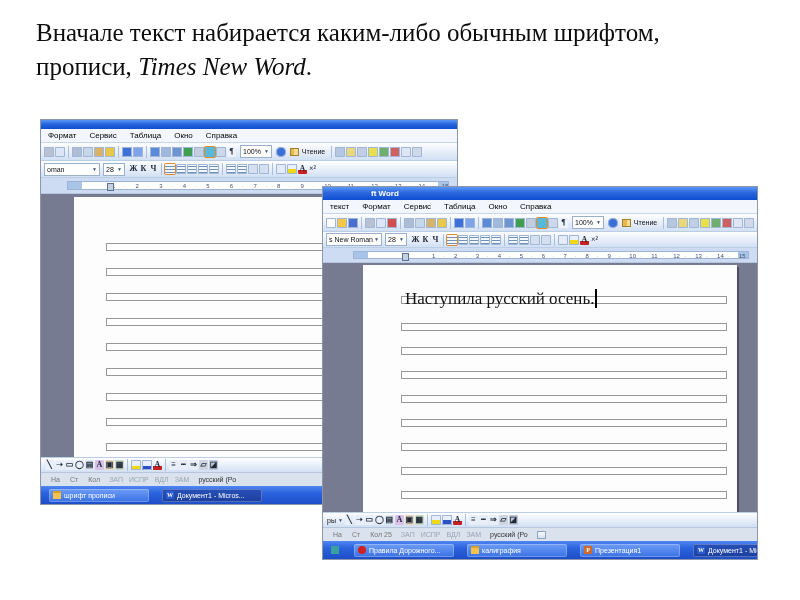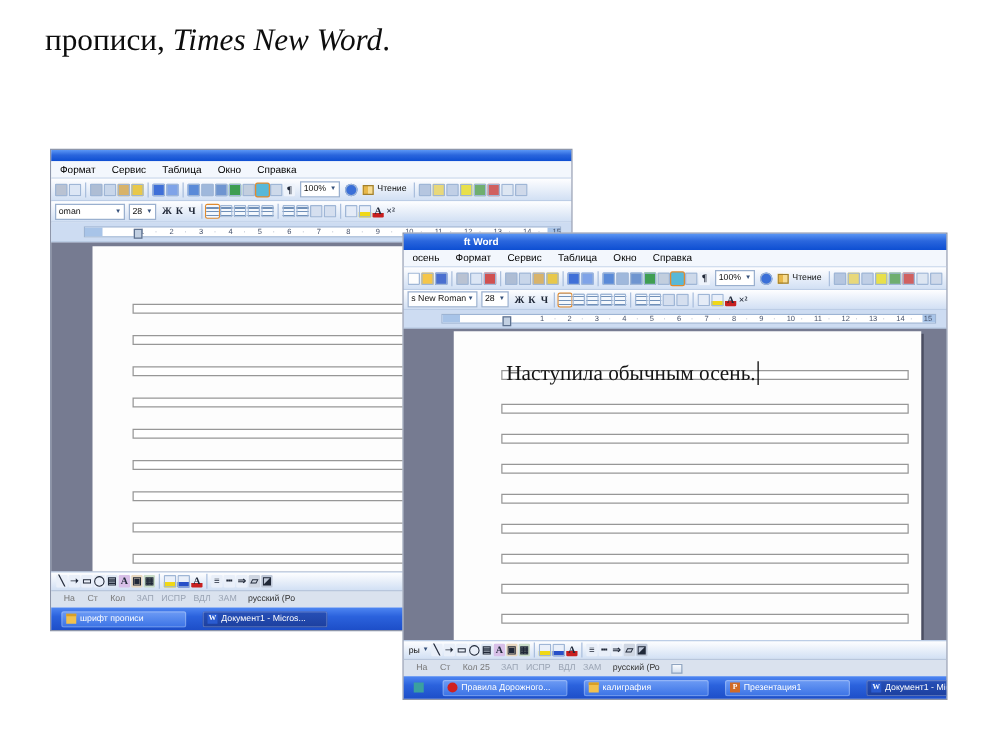--- a/index.html
+++ b/index.html
@@ -80,20 +80,21 @@
   .tkicon.powerpoint{background:#d06a28;}
   .tkicon.acrobat{background:#d02020;border-radius:50%;}
   .tkicon.quicklaunch{background:#3aa0a0;}
 </style>
 </head>
 <body>
 
 <div class="slide">
 
   <div class="caption">
+    <div>Вначале текст набирается каким-либо обычным шрифтом,</div>
     <div><span>прописи, </span><span class="it">Times New Word</span><span>.</span></div>
   </div>
 
   <div class="window" style="left:40px;top:119px;width:418px;height:386px;z-index:1;">
     <div class="titlebar" style="height:9px;"></div>
     <div class="menubar" style="height:13px;">
         <span class="menu-item">Формат</span>
         <span class="menu-item">Сервис</span>
         <span class="menu-item">Таблица</span>
         <span class="menu-item">Окно</span>
@@ -268,21 +269,21 @@
           <span>Документ1 - Micros...</span>
         </div>
       </div>
   </div>
 
   <div class="window" style="left:322px;top:186px;width:436px;height:374px;z-index:2;">
     <div class="titlebar" style="height:13px;padding-left:48px;">
       <span>ft Word</span>
     </div>
     <div class="menubar" style="height:13px;">
-        <span class="menu-item">осень</span>
+        <span class="menu-item">текст</span>
         <span class="menu-item">Формат</span>
         <span class="menu-item">Сервис</span>
         <span class="menu-item">Таблица</span>
         <span class="menu-item">Окно</span>
         <span class="menu-item">Справка</span>
       </div>
     <div class="tbrow" style="height:17px;">
       <div class="iconrun">
           <i class="tbi" style="background: rgb(253, 253, 253);"></i>
           <i class="tbi" style="background: rgb(245, 198, 74);"></i>
@@ -393,21 +394,21 @@
           <span class="ruler-dot" style="left: 352.107px;">·</span>
           <span class="ruler-num" style="left: 363.071px;">14</span>
           <span class="ruler-dot" style="left: 374.036px;">·</span>
           <span class="ruler-num" style="left: 385px;">15</span>
           <span class="ruler-marker" style="left: 48px;"></span>
         </div>
     </div>
     <div class="docarea">
       <div class="page" style="left:40px;top:2px;width:374px;height:247px;">
         <div class="bline" style="top:31px;left:38px;right:10px;"></div>
-        <div class="doc-text" style="top:24px;left:42px;"><span>Наступила обычным осень.</span><span class="cursor"></span></div>
+        <div class="doc-text" style="top:24px;left:42px;"><span>Наступила русский осень.</span><span class="cursor"></span></div>
       <div class="bline" style="top: 58px; left: 38px; right: 10px;"></div>
           <div class="bline" style="top: 82px; left: 38px; right: 10px;"></div>
           <div class="bline" style="top: 106px; left: 38px; right: 10px;"></div>
           <div class="bline" style="top: 130px; left: 38px; right: 10px;"></div>
           <div class="bline" style="top: 154px; left: 38px; right: 10px;"></div>
           <div class="bline" style="top: 178px; left: 38px; right: 10px;"></div>
           <div class="bline" style="top: 202px; left: 38px; right: 10px;"></div>
           <div class="bline" style="top: 226px; left: 38px; right: 10px;"></div>
         </div>
     </div>

